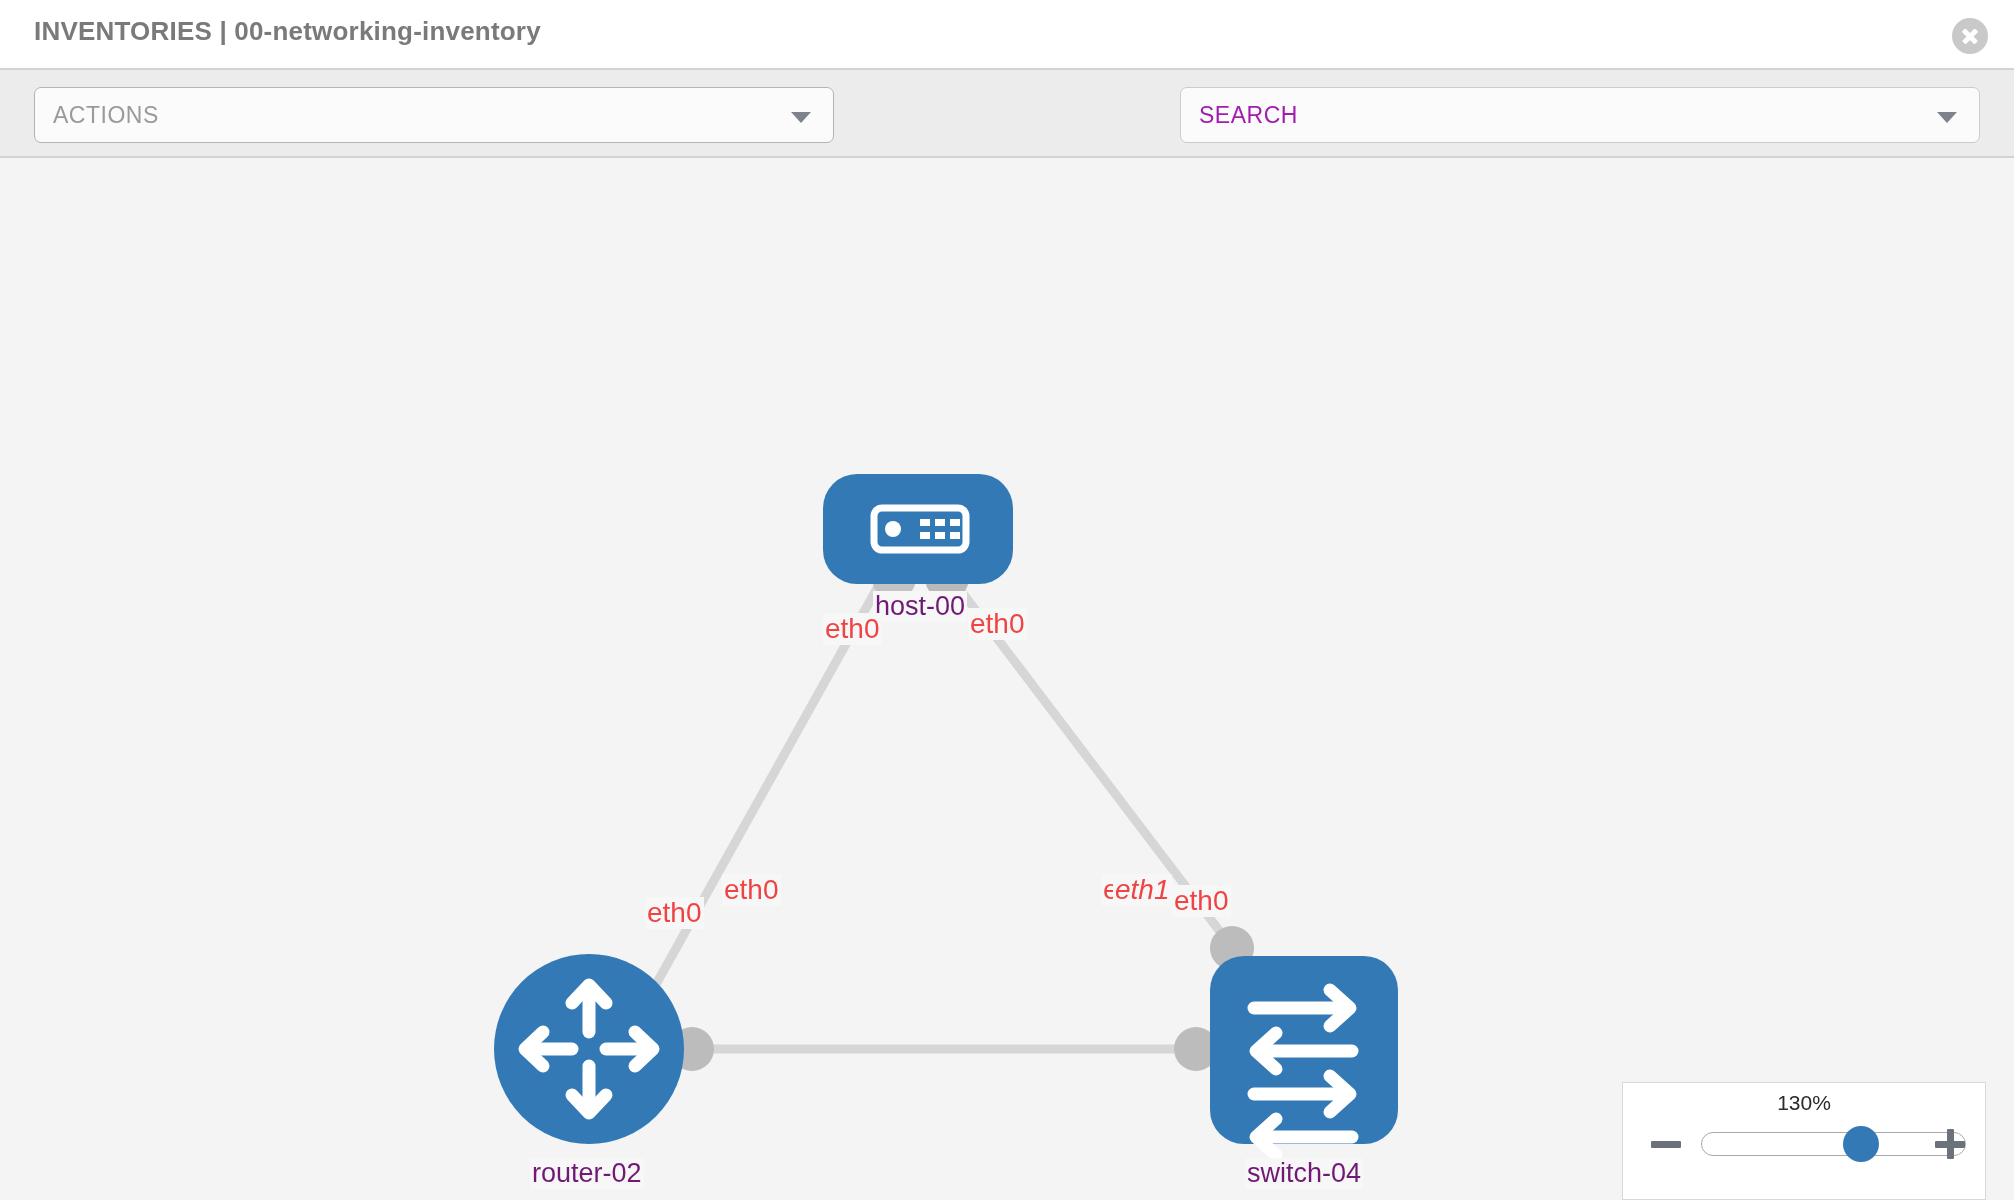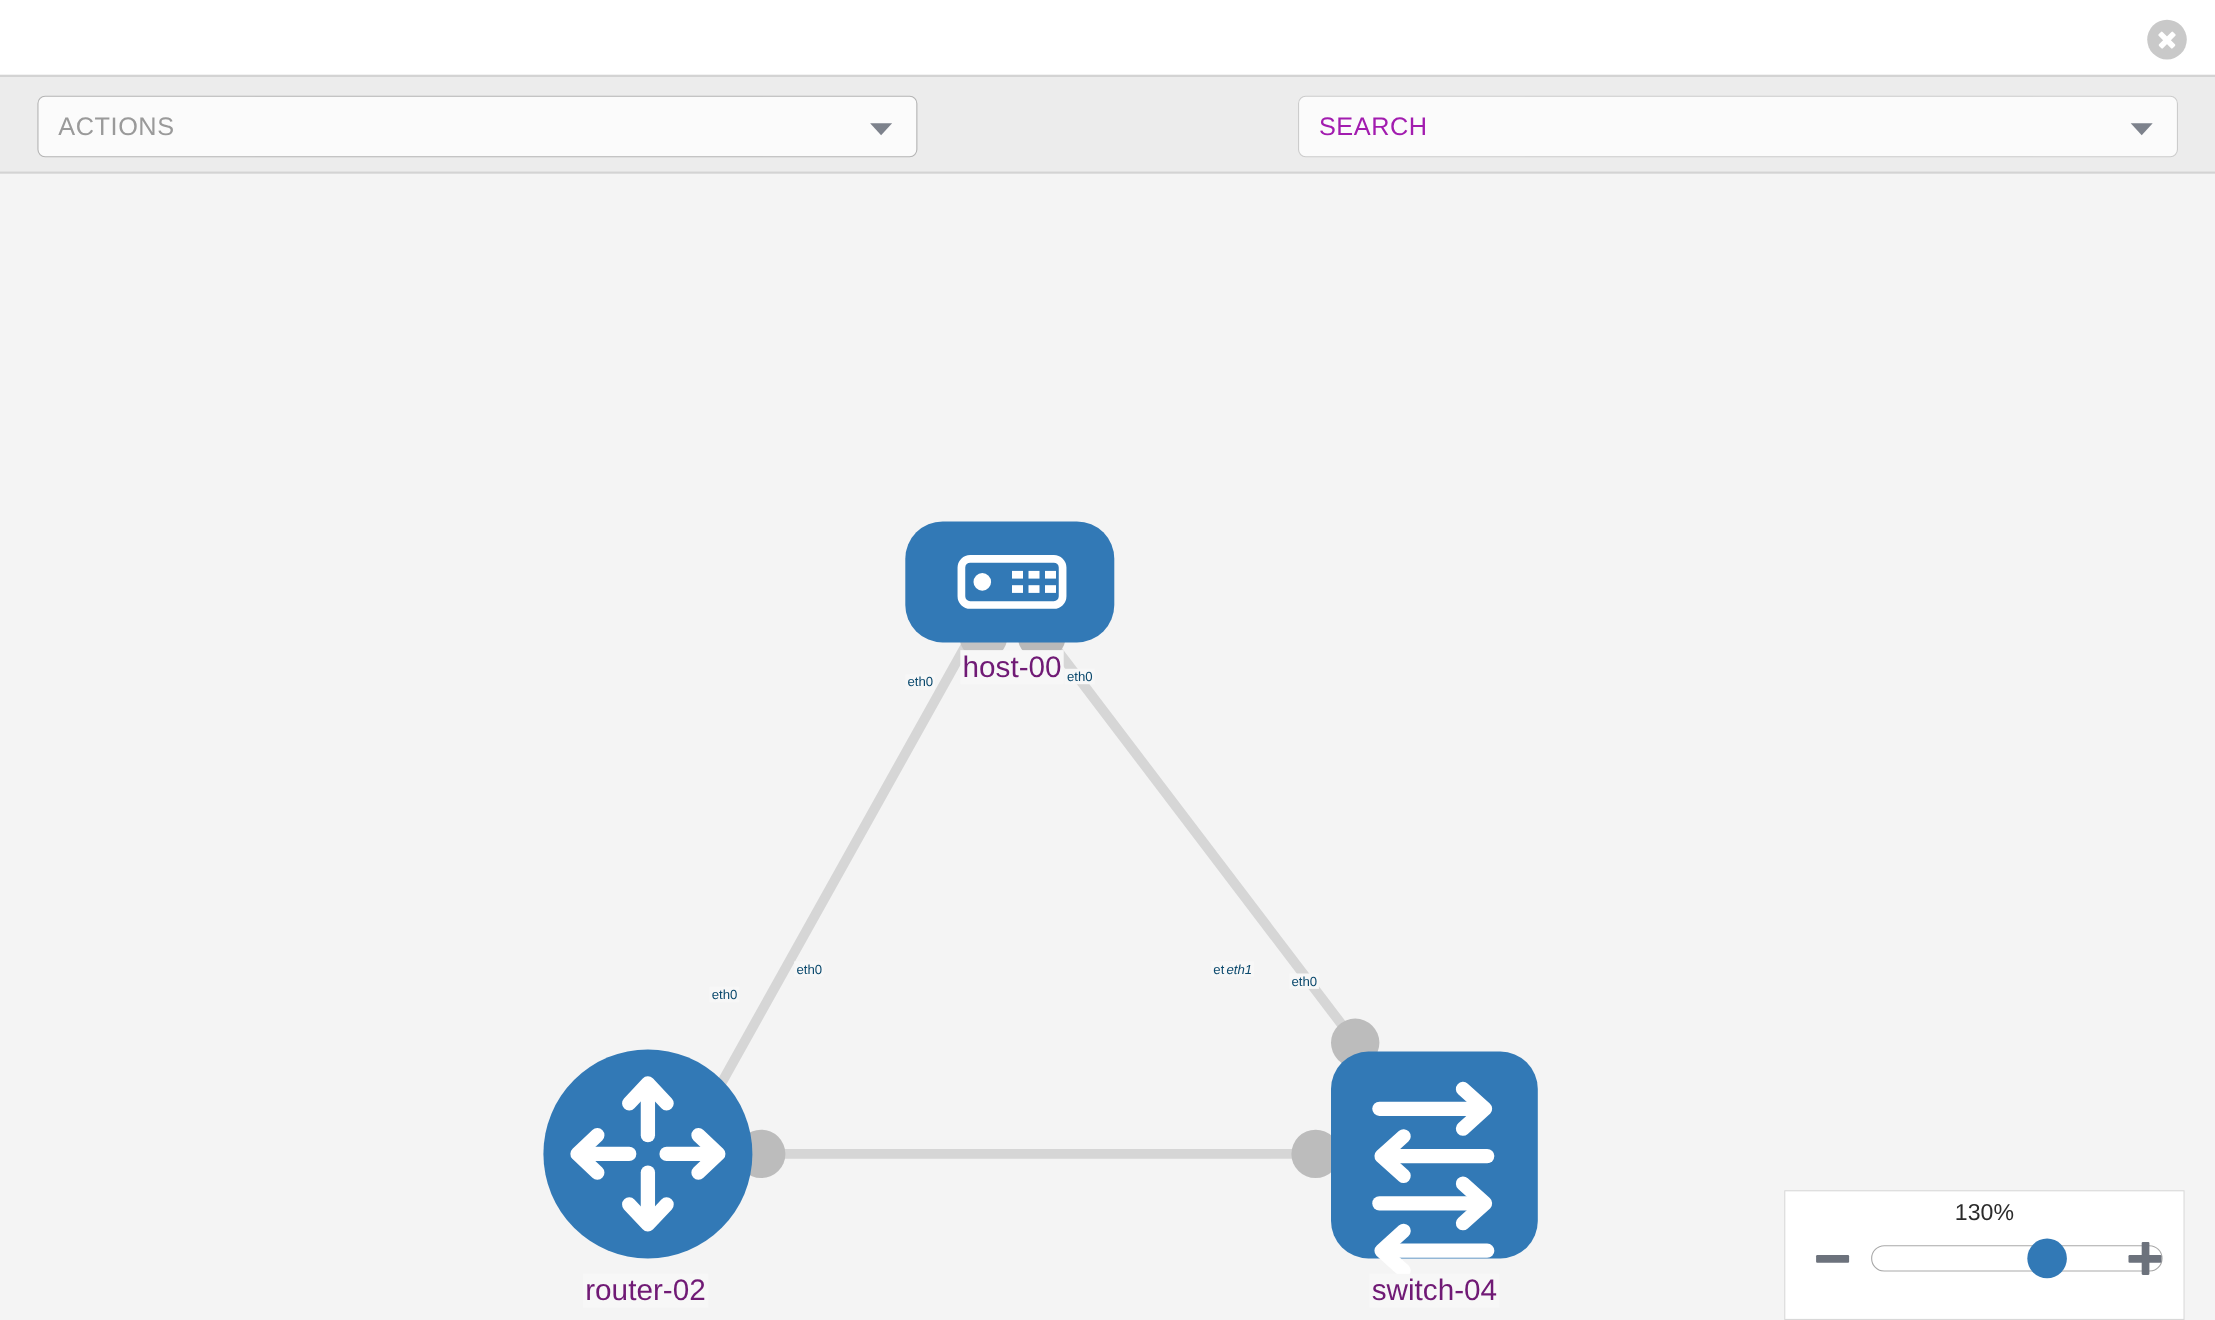--- a/index.html
+++ b/index.html
@@ -97,21 +97,21 @@
   
   .node-label {
     position: absolute;
     font-size: 27px; color: #701a75;
     background: #f7f7f7;
     white-space: nowrap;
     padding: 0 2px;
   }
   .link-label {
     position: absolute;
-    font-size: 12px; color: #0c4a6e;
+    font-size: 28px; color: #ef4444;
     background: #f7f7f7;
     white-space: nowrap;
     padding: 0 2px;
   }
 
   
   .zoom-panel {
     position: absolute; left: 1622px; top: 1082px;
     width: 364px; height: 118px;
     background: #ffffff;
@@ -153,20 +153,21 @@
     width: 36px; height: 36px; border-radius: 50%;
     background: #3279b6; cursor: grab;
   }
 </style>
 </head>
 <body>
 
 <div id="app">
 
   <div class="header">
+    <div class="page-title">INVENTORIES | 00-networking-inventory</div>
     <div class="close-btn"></div>
   </div>
 
   <div class="toolbar">
 
     <div class="actions-select">
       <span class="actions-label">ACTIONS</span>
       <span class="caret"></span>
     </div>
 

